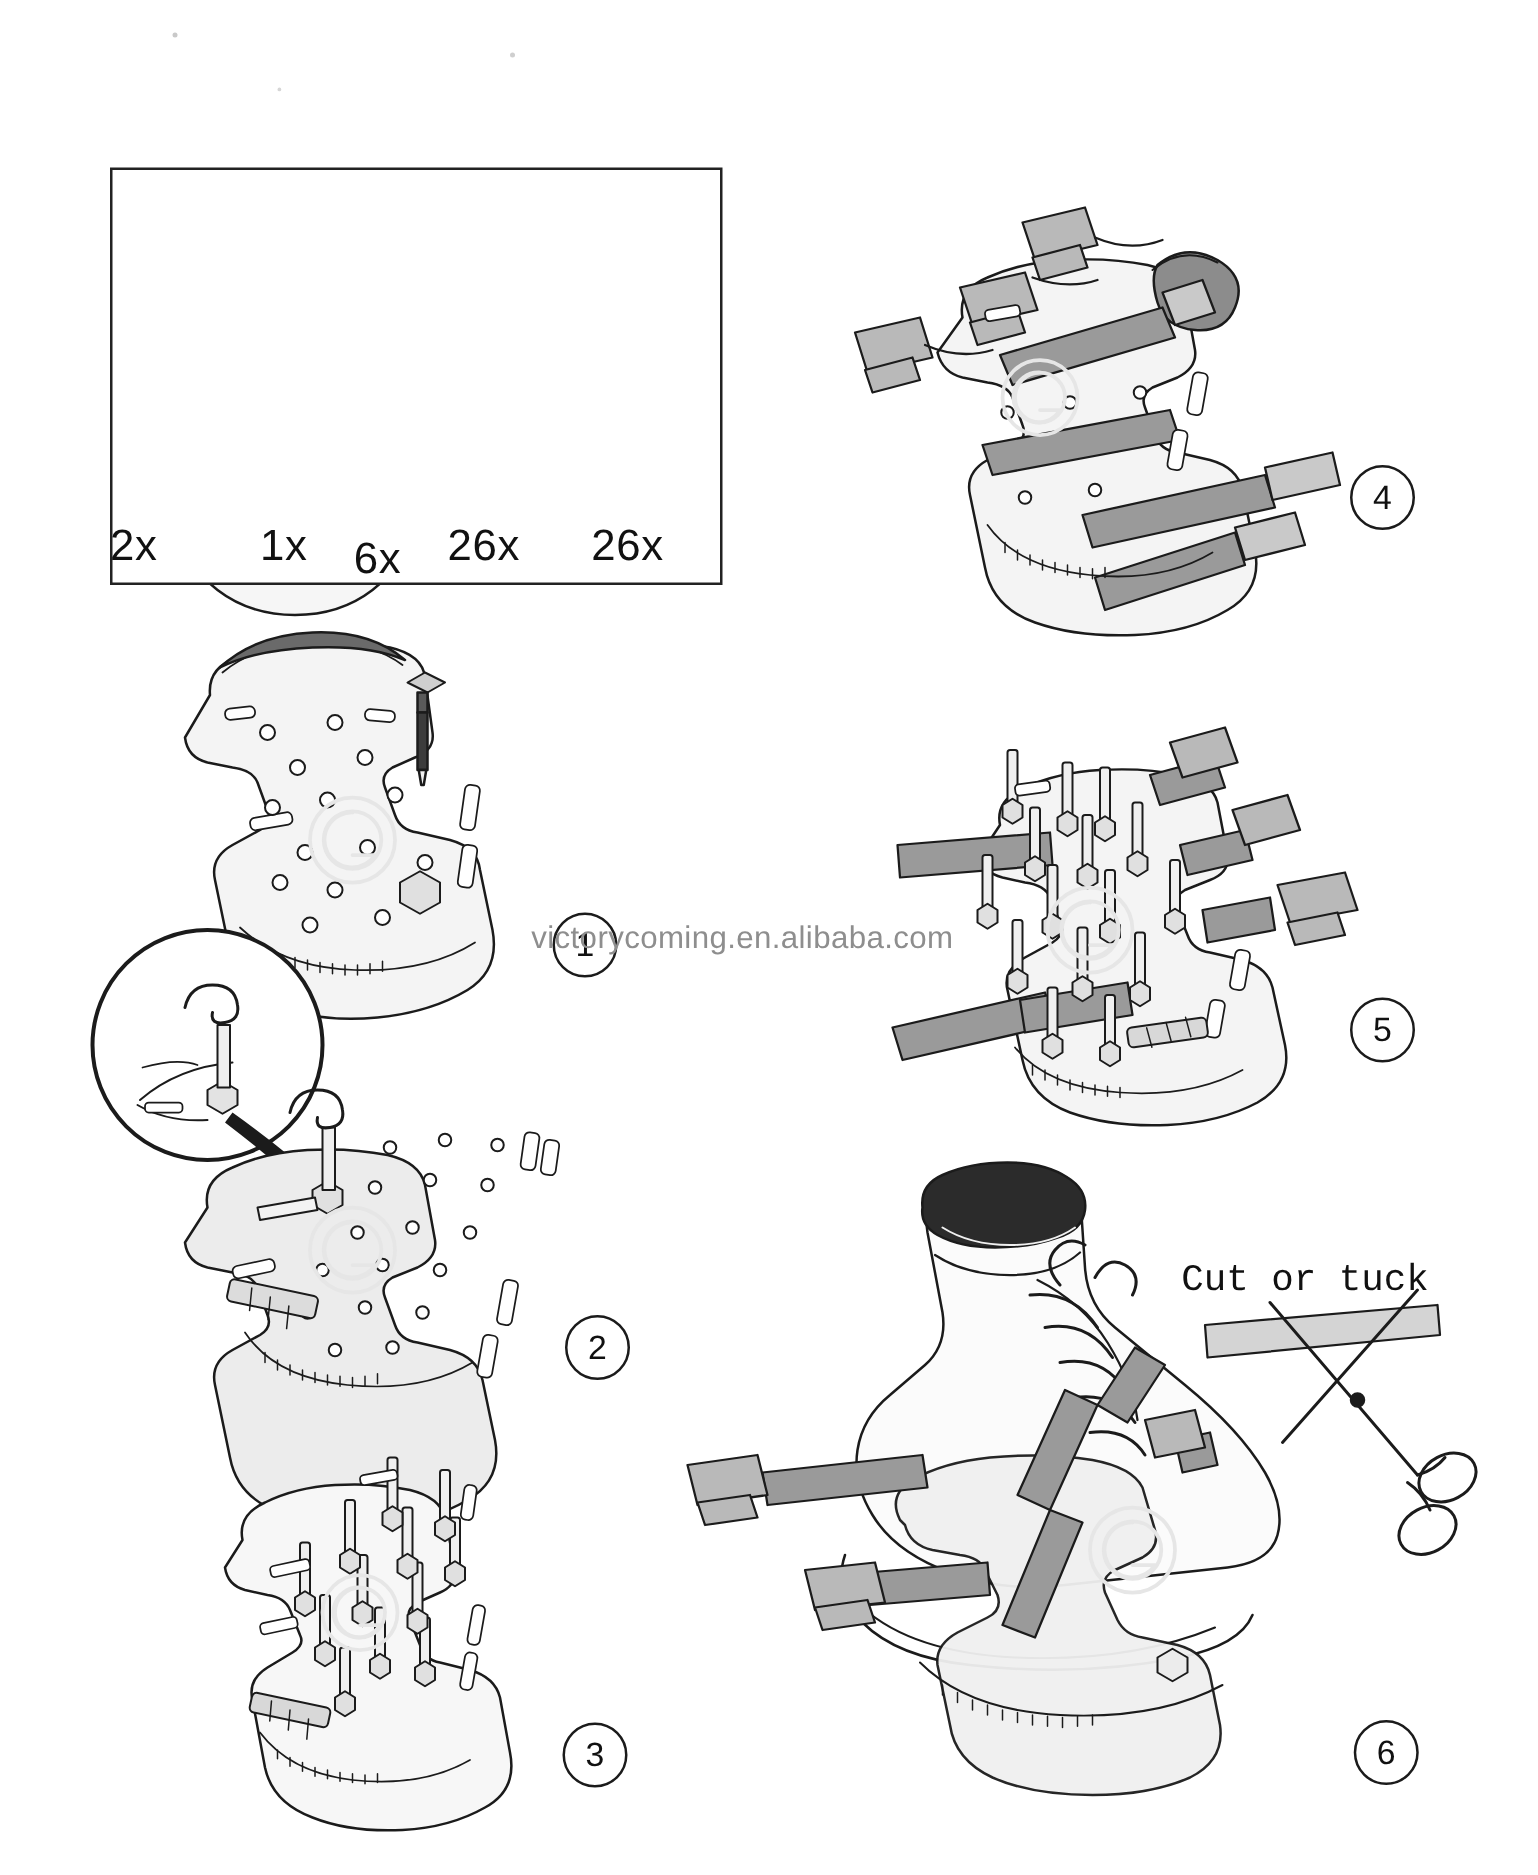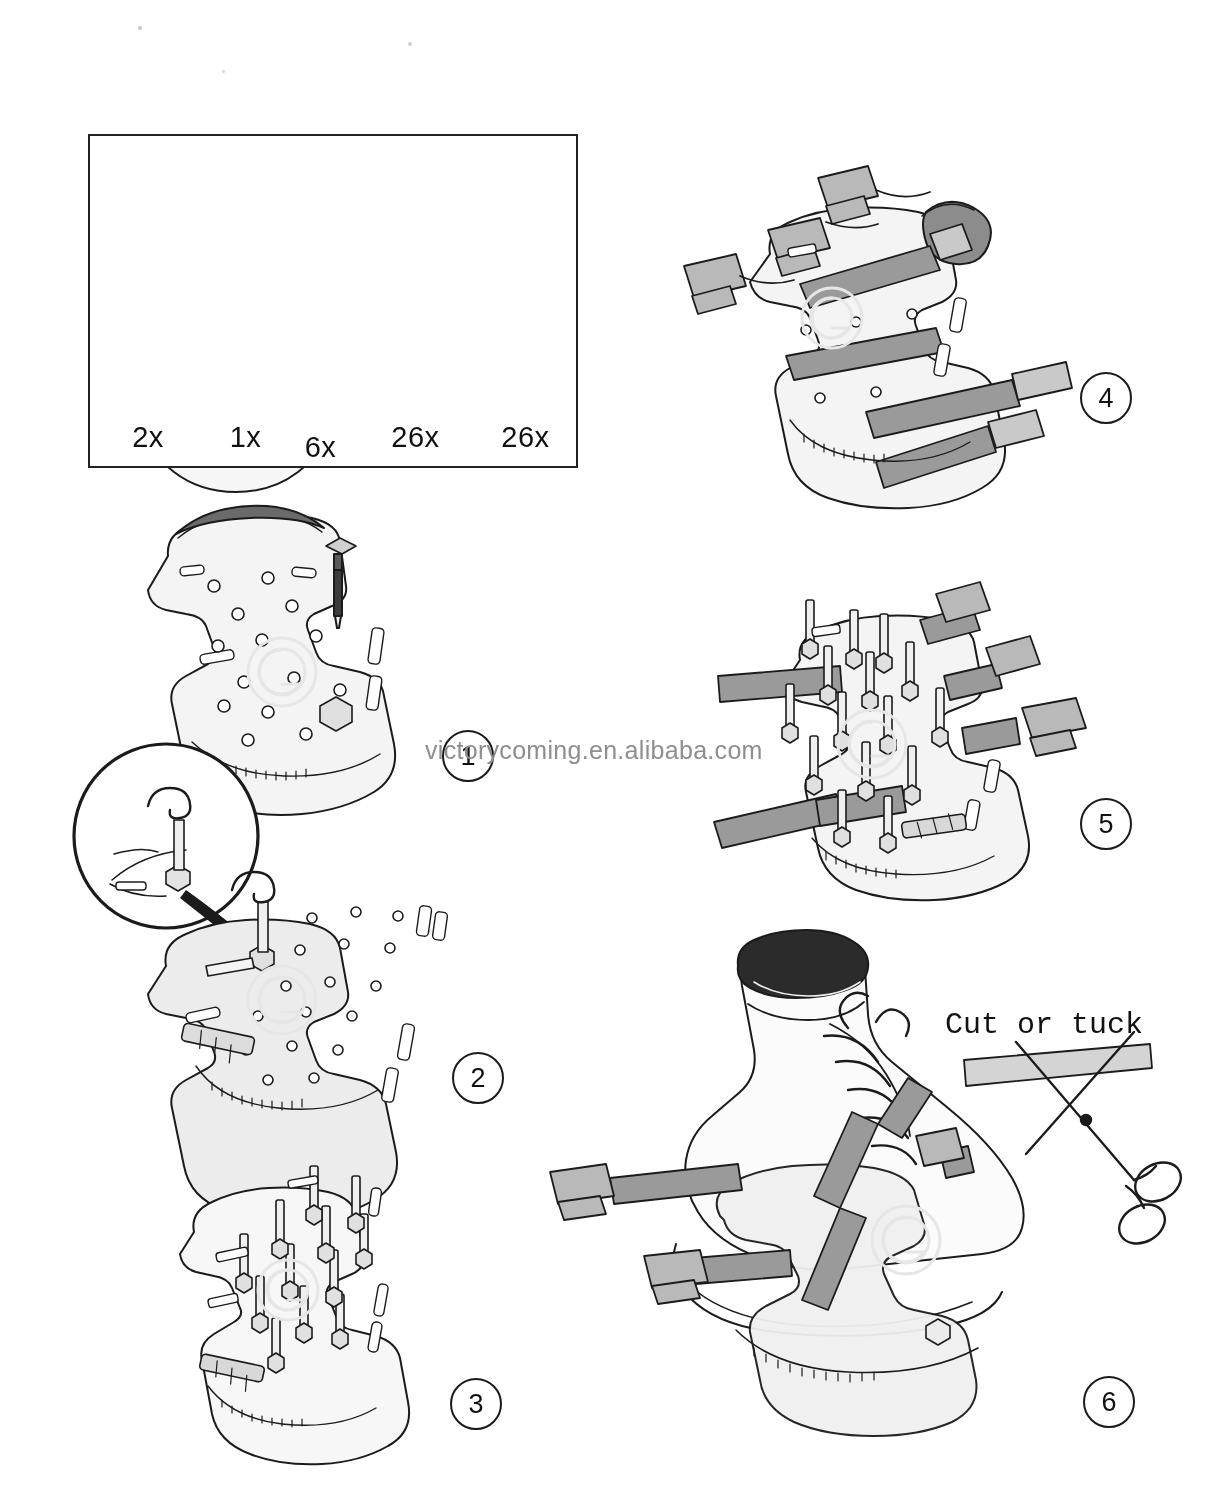--- a/index.html
+++ b/index.html
@@ -41,22 +41,22 @@
     position: absolute;
     left: 88px;
     top: 415px;
     width: 490px;
     height: 44px;
     display: flex;
     align-items: center;
     box-sizing: border-box;
   }
   .count {
-    font-size: 29px;
-    text-align: center;
+    font-size: 35px;
+    text-align: left;
     color: #111;
     letter-spacing: 0.5px;
   }
   .c1 { width: 120px; }
   .c2 { width: 75px; }
   .c3 { width: 75px; margin-top: 20px; }
   .c4 { width: 115px; }
   .c5 { width: 105px; }
 
   .step-num {

